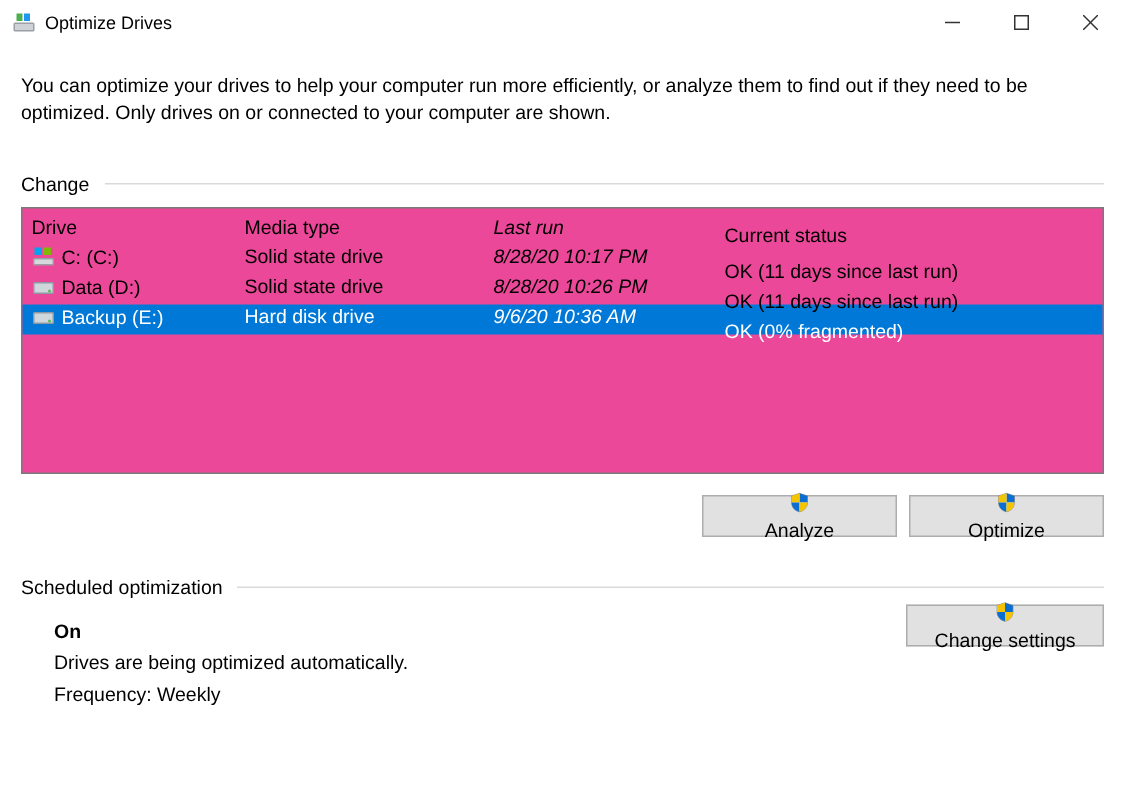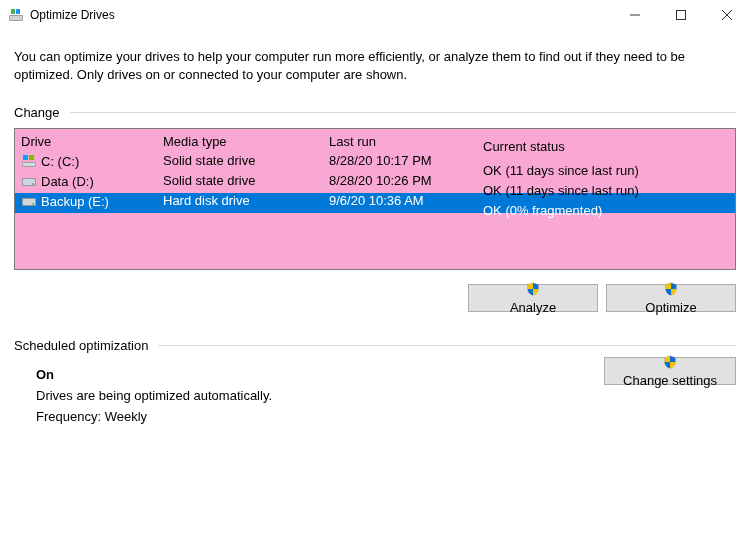--- a/index.html
+++ b/index.html
@@ -24,47 +24,47 @@
   .titlebar .title { font-size:12px; }
   .titlebar .spacer { flex:1; }
   .titlebar .winbtn {
     width:46px; height:30px;
     display:flex; align-items:center; justify-content:center;
     font-family: "Segoe MDL2 Assets","Segoe UI Symbol",sans-serif;
     font-size:10px; color:#333;
   }
   
   .content { padding: 12px 14px 0 14px; }
-  .intro { font-size:13px; line-height:1.35; margin: 6px 0 22px 0; }
+  .intro { font-size:13px; line-height:1.35; margin: 6px 0 32px 0; }
   
   .group-header {
     display:flex; align-items:center; gap:10px;
     margin-bottom:8px;
   }
   .group-header .label { white-space:nowrap; }
   .group-header .rule { flex:1; height:1px; background:#d9d9d9; }
   
   .drive-panel {
     border:1px solid #7a7a7a;
-    height:142px;
+    height:178px;
     margin-bottom:14px;
-    background:#f9a8d4;
+    background:#ec4899;
     padding-top:0;
   }
   .listhdr {
     display:flex;
     height:24px;
     align-items:center;
     padding-left:6px;
     color:#000;
     font-size:13px;
   }
   .col-drive { width:142px; display:flex; align-items:center; gap:4px; }
   .col-media { width:166px; }
-  .col-last  { width:154px; }
+  .col-last  { width:154px;font-style:italic; }
   .col-status{ flex:1;margin-top:10px; }
   .row {
     display:flex;
     align-items:flex-start;
     padding-left:6px;
     height:20px;
     font-size:13px;
   }
   .row .cell { overflow:hidden; text-overflow:ellipsis; white-space:nowrap; }
   .row .col-drive { display:flex; align-items:center; gap:4px; }

